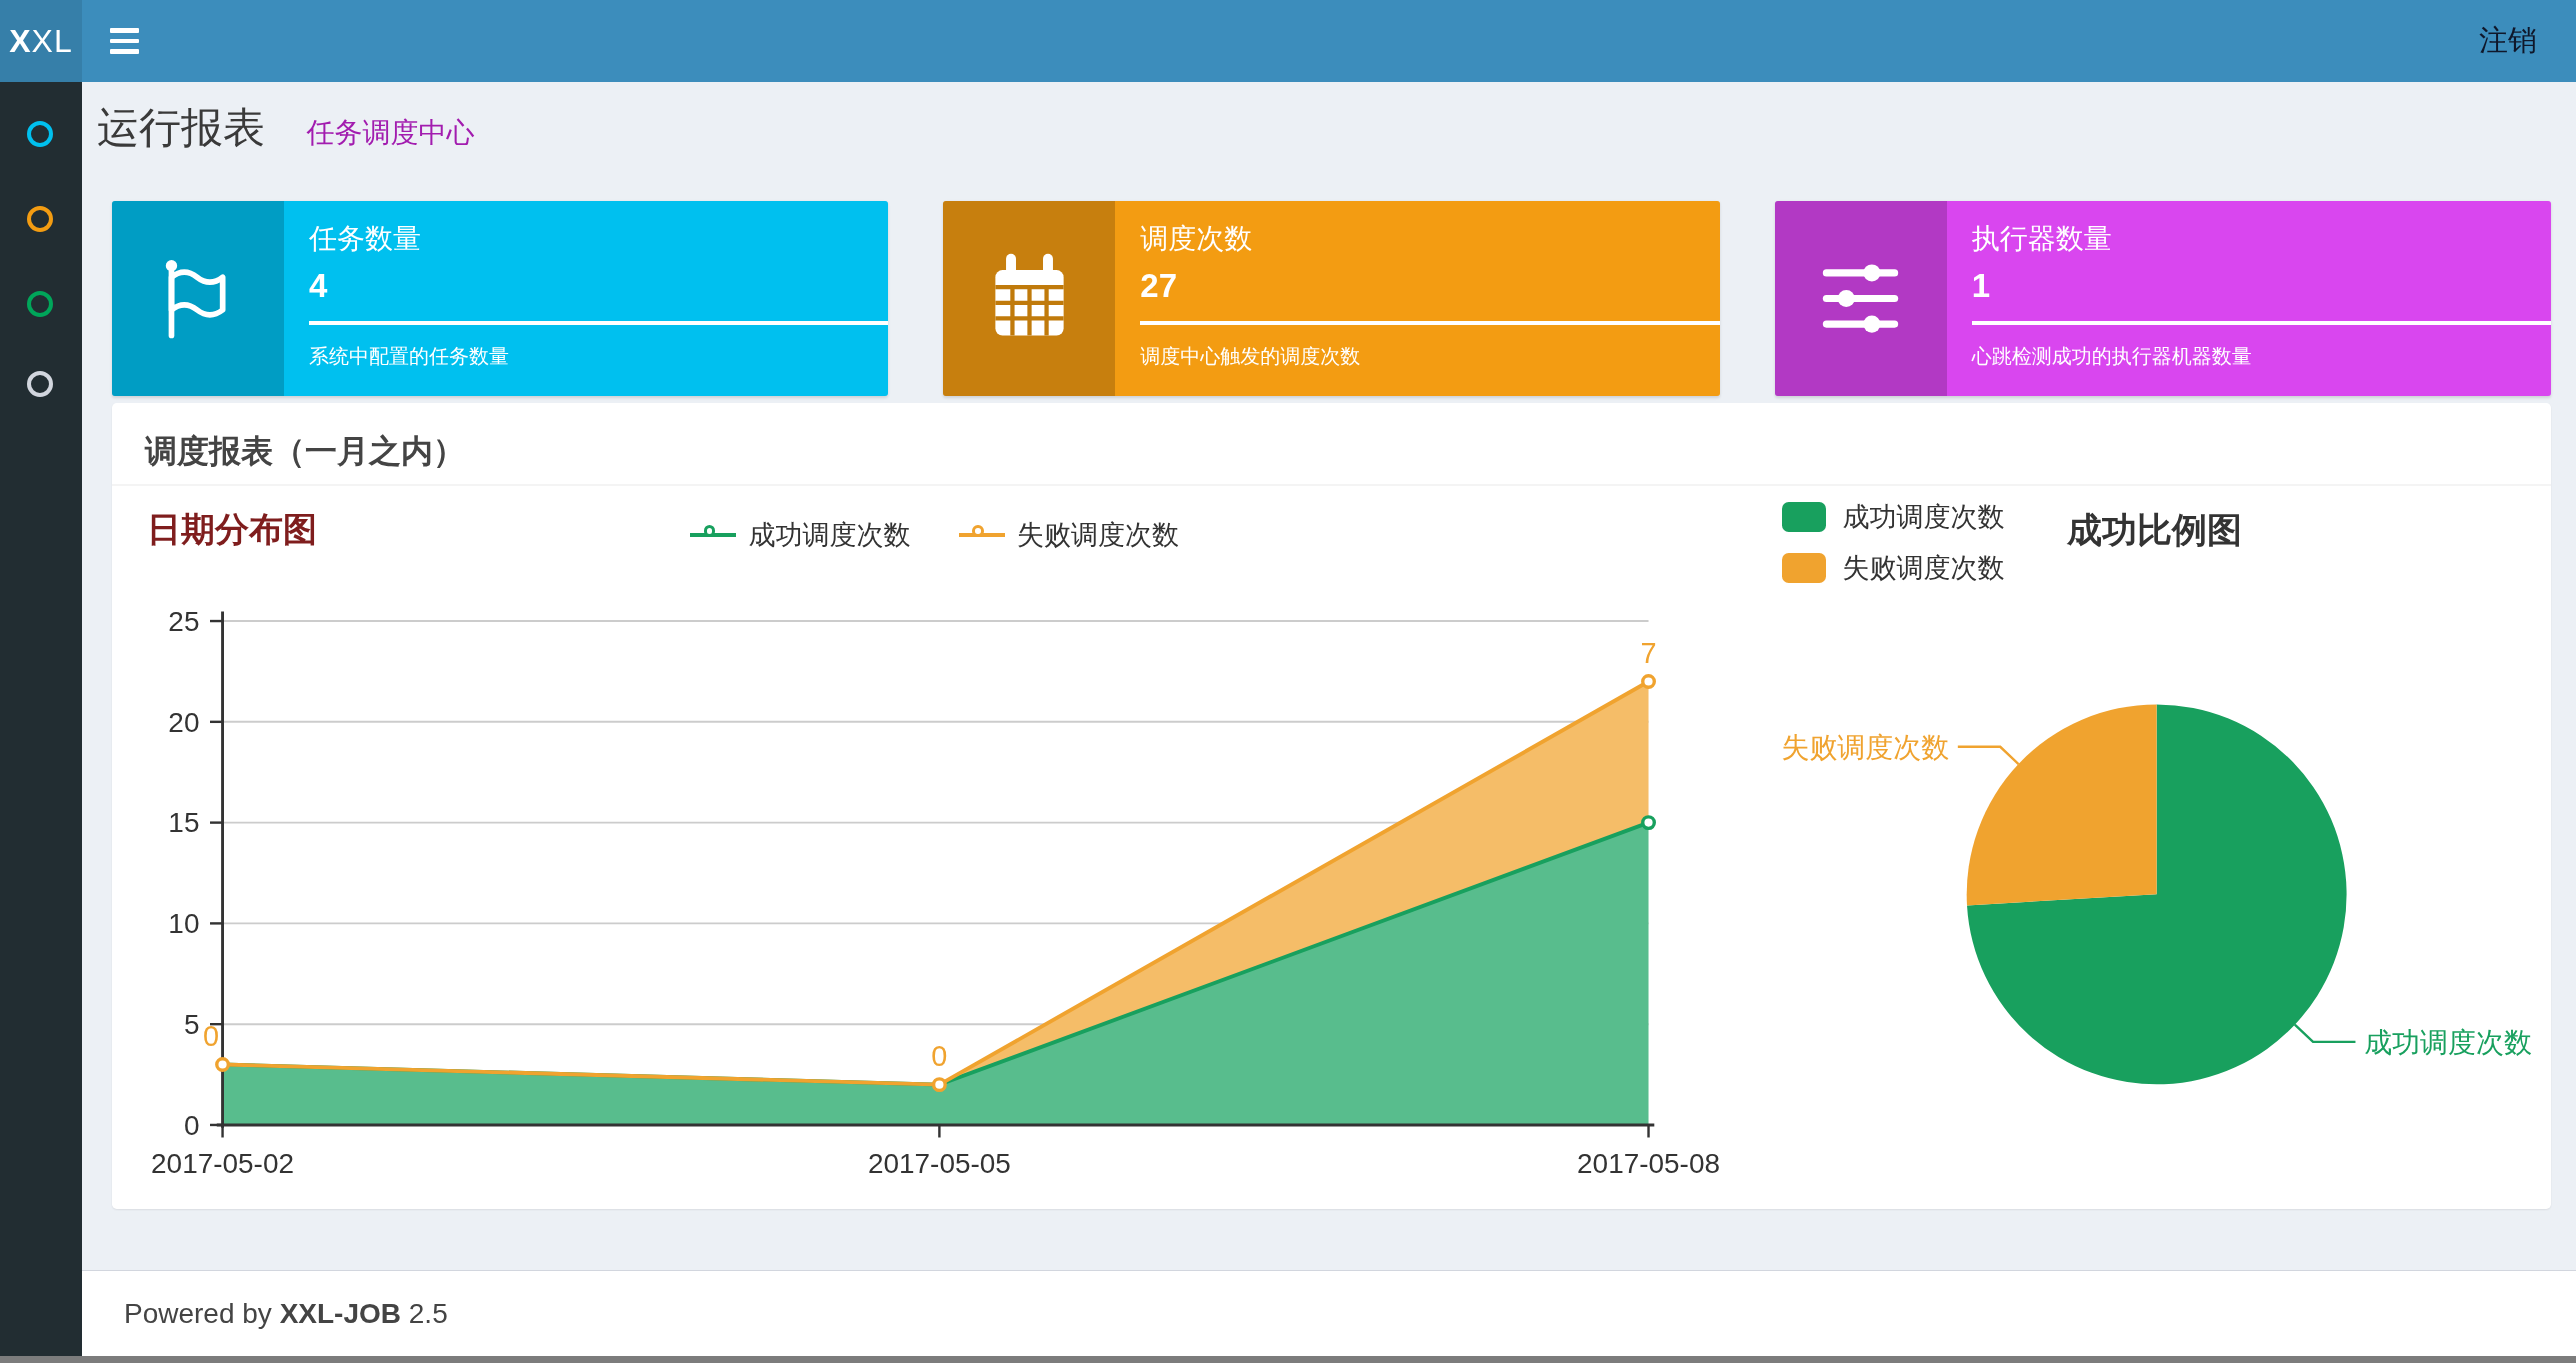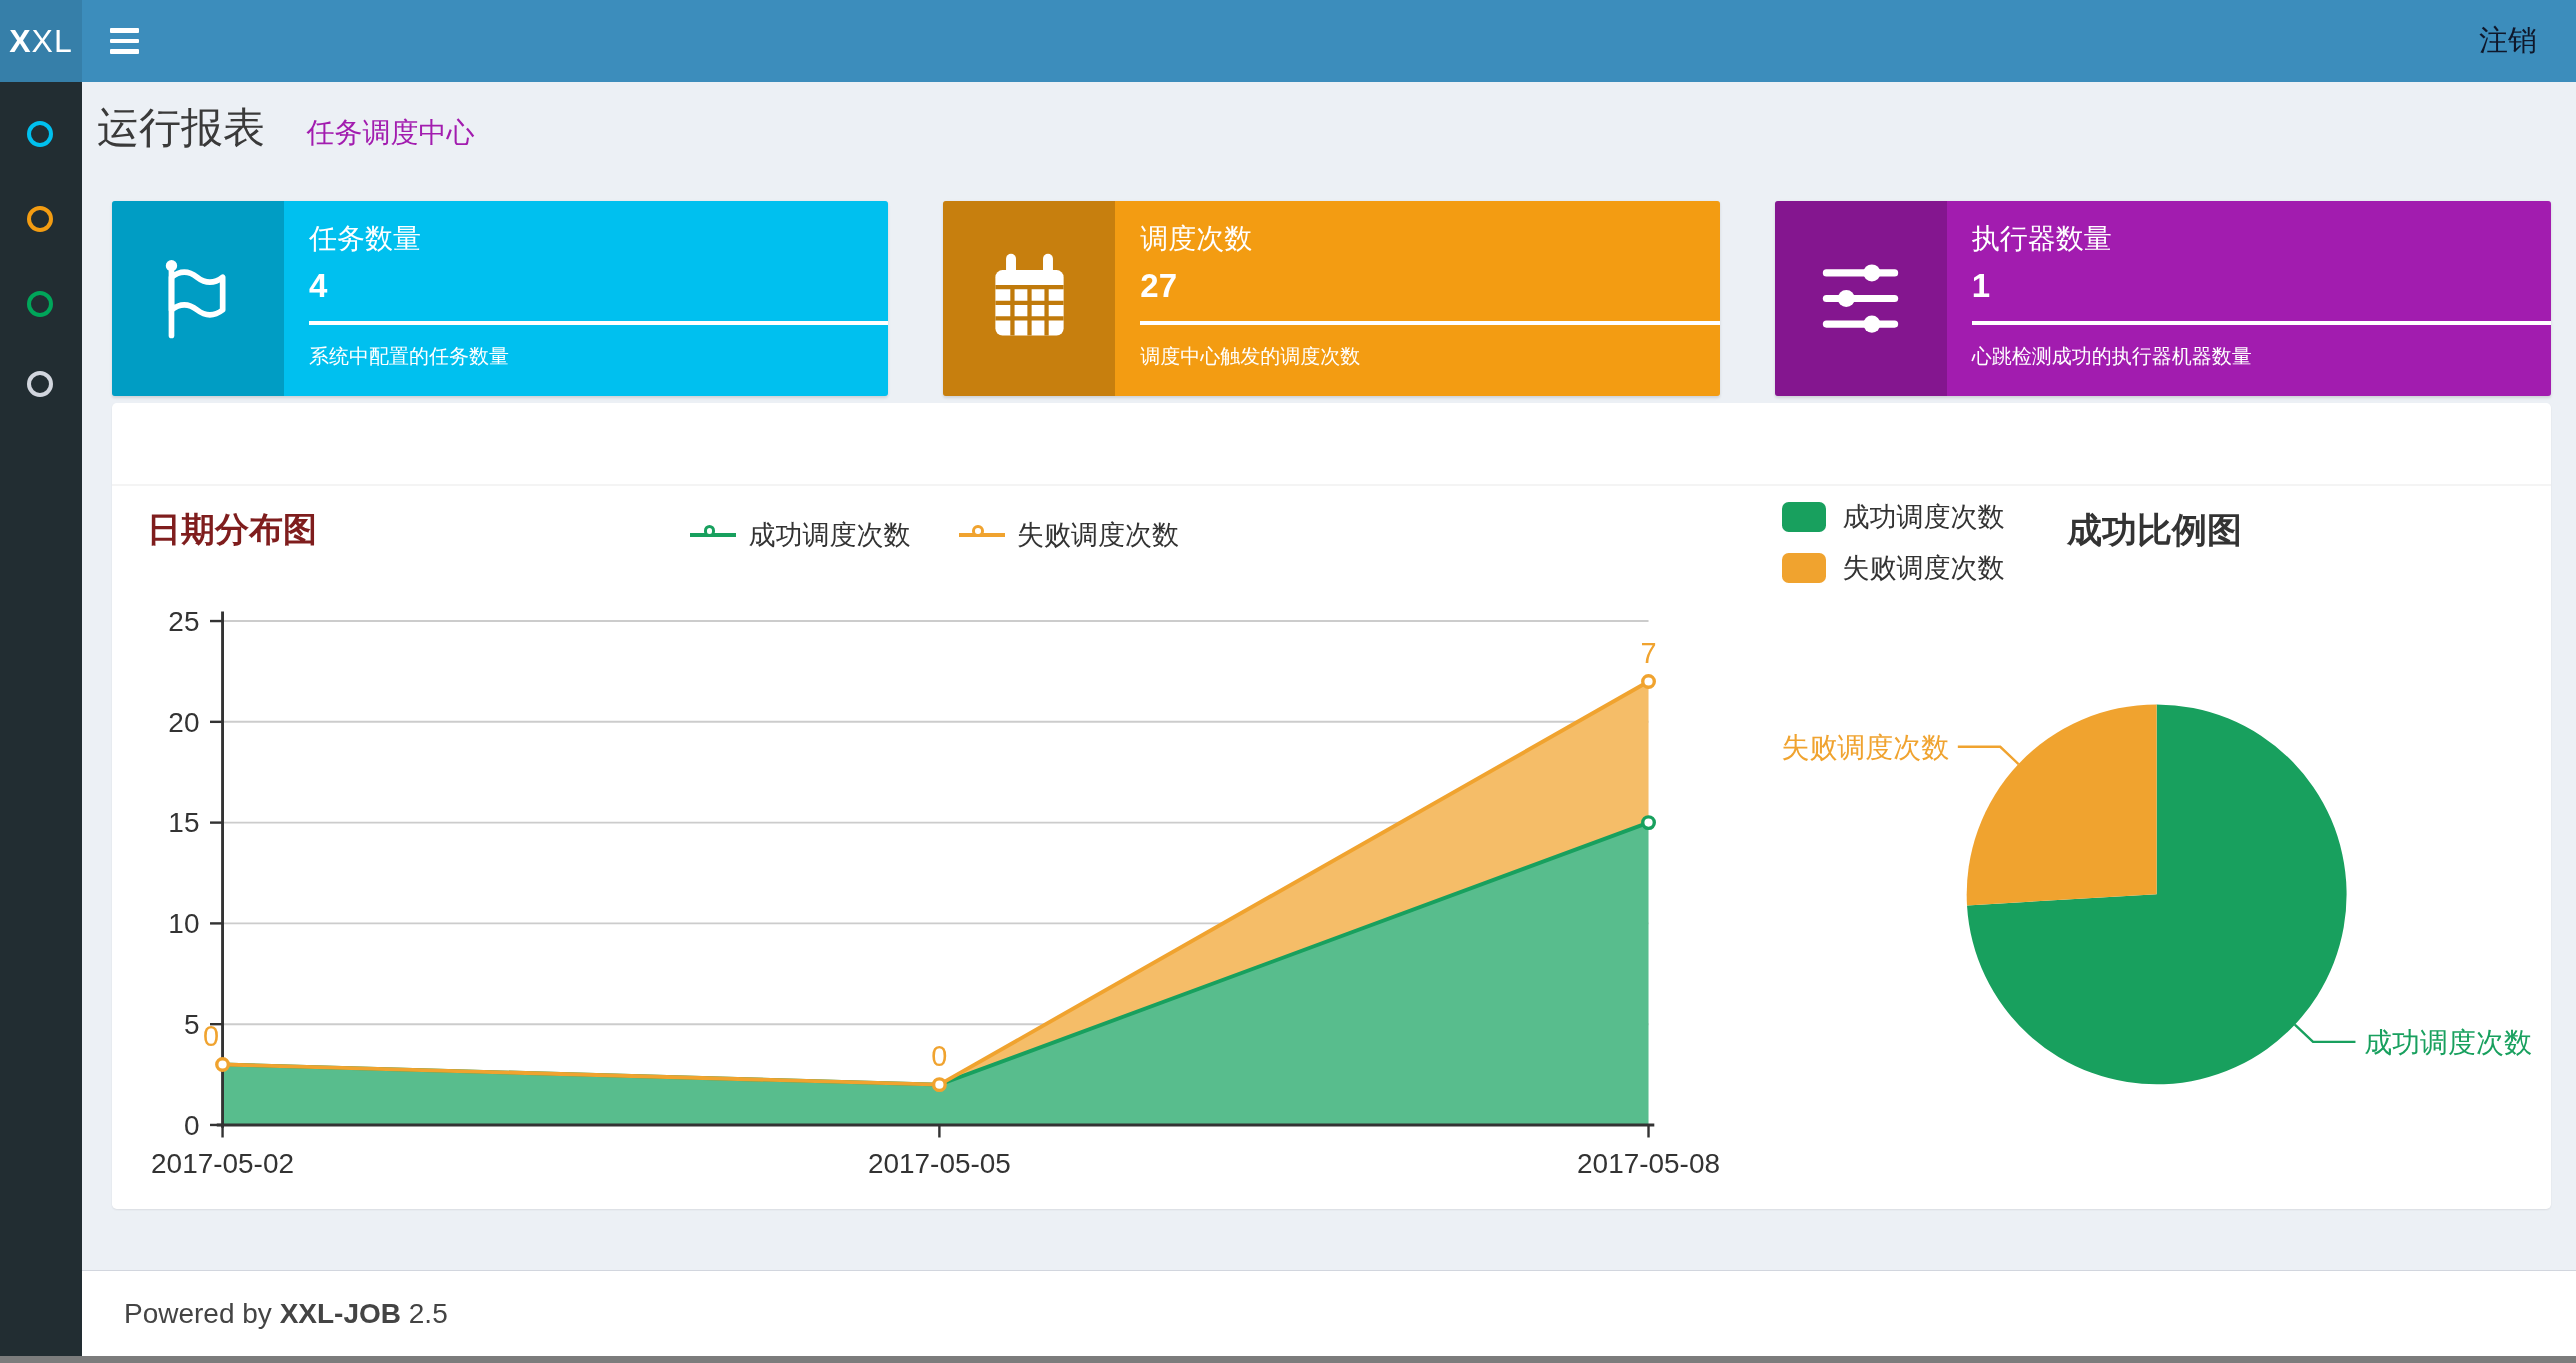--- a/index.html
+++ b/index.html
@@ -142,41 +142,42 @@
         </svg>
       </div>
       <div class="ib-body">
         <div class="ib-label">调度次数</div>
         <div class="ib-value">27</div>
         <div class="ib-line"></div>
         <div class="ib-desc">调度中心触发的调度次数</div>
       </div>
     </div>
 
-    <div class="info-box" style="background: #a21caf;">
+    <div class="info-box" style="background: #d946ef;">
       <div class="ib-icon">
         <svg viewBox="0 0 64 64" stroke="#fff" stroke-width="5" stroke-linecap="round">
           <line x1="8" y1="14" x2="56" y2="14"></line>
           <line x1="8" y1="32" x2="56" y2="32"></line>
           <line x1="8" y1="50" x2="56" y2="50"></line>
           <circle cx="40" cy="14" r="6" fill="#fff" stroke="none"></circle>
           <circle cx="22" cy="32" r="6" fill="#fff" stroke="none"></circle>
           <circle cx="40" cy="50" r="6" fill="#fff" stroke="none"></circle>
         </svg>
       </div>
       <div class="ib-body">
         <div class="ib-label">执行器数量</div>
         <div class="ib-value">1</div>
         <div class="ib-line"></div>
         <div class="ib-desc">心跳检测成功的执行器机器数量</div>
       </div>
     </div>
   </div>
 
   <section class="panel">
+    <div class="panel-title">调度报表（一月之内）</div>
     <div class="panel-divider"></div>
 
     <div class="lc-title">日期分布图</div>
 
     <div class="lc-legend">
       <div class="item">
         <span class="lc-marker" style="background: rgb(24, 160, 94);">
             <i style="border-color: rgb(24, 160, 94);"></i>
           </span>
         <span class="txt">成功调度次数</span>

